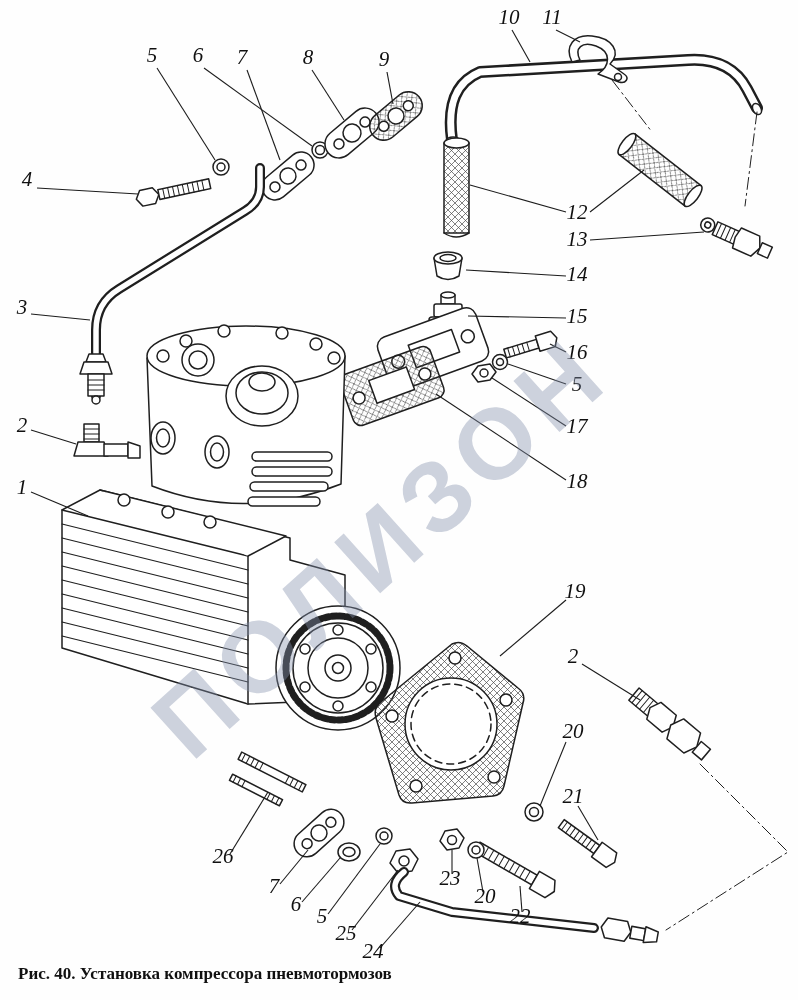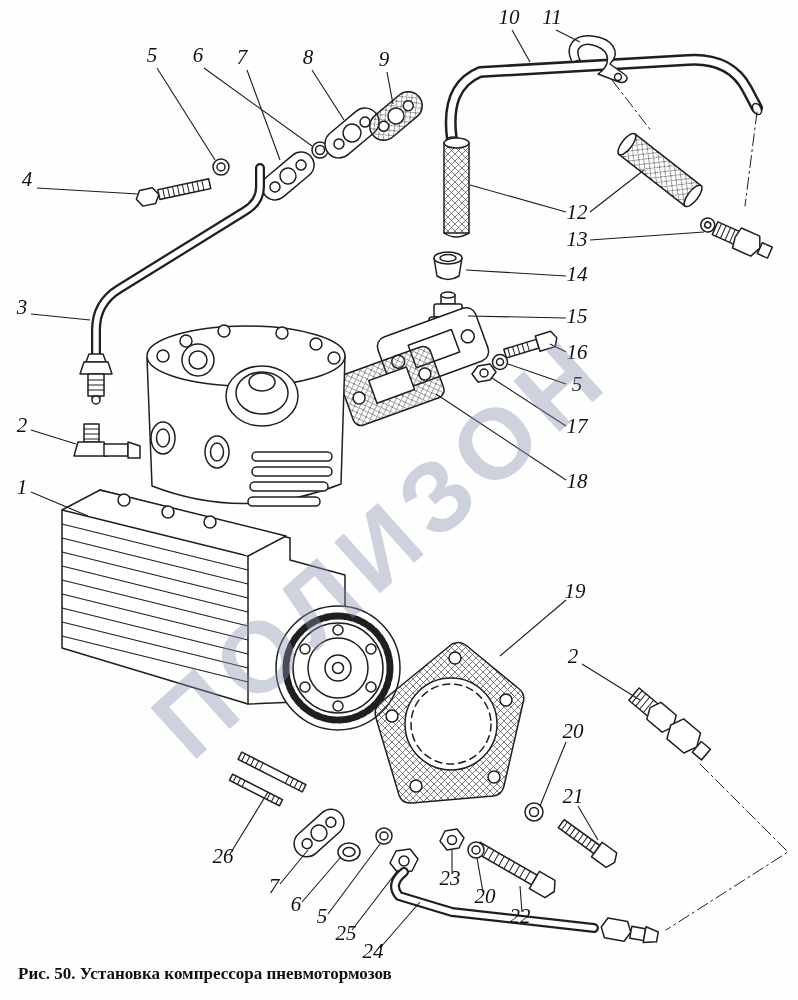--- a/index.html
+++ b/index.html
@@ -386,14 +386,14 @@
         <text x="450" y="885" class="callout">23</text>
         <line x1="483" y1="892" x2="477" y2="858" class="leader"></line>
         <text x="485" y="903" class="callout">20</text>
         <line x1="522" y1="912" x2="520" y2="886" class="leader"></line>
         <text x="520" y="923" class="callout">22</text>
       </g>
   </svg>
 
   <div class="watermark">ПОЛИЗОН</div>
 
-  <div class="caption">Рис. 50. Установка компрессора пневмотормозов</div>
+  <div class="caption">Рис. 40. Установка компрессора пневмотормозов</div>
 </div>
 
 </body></html>

